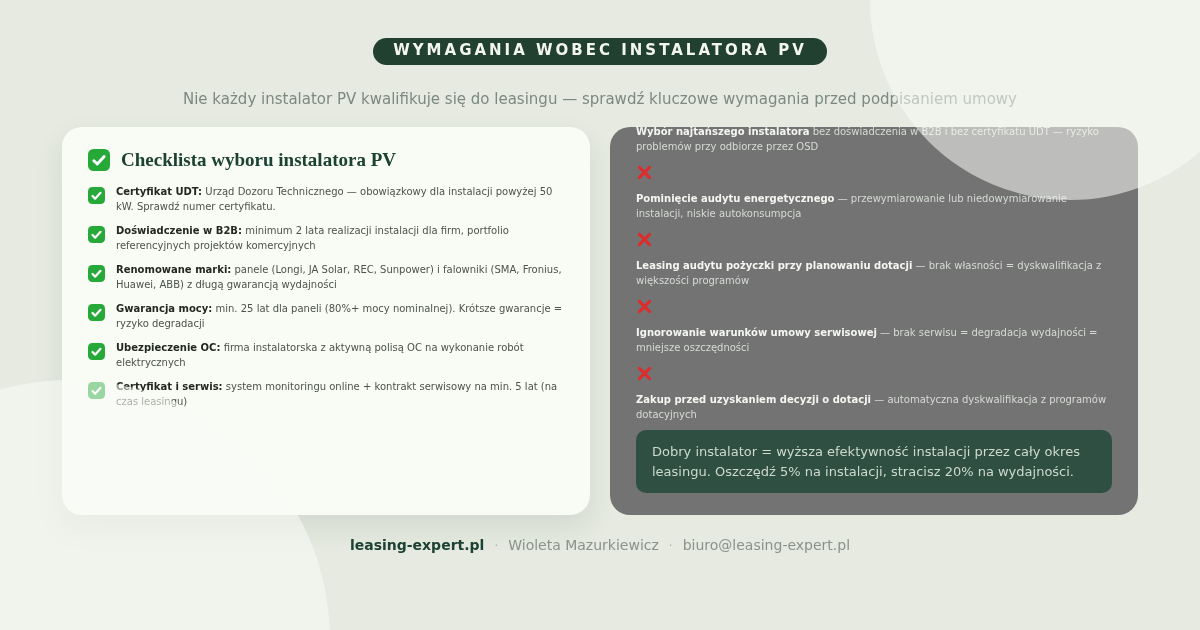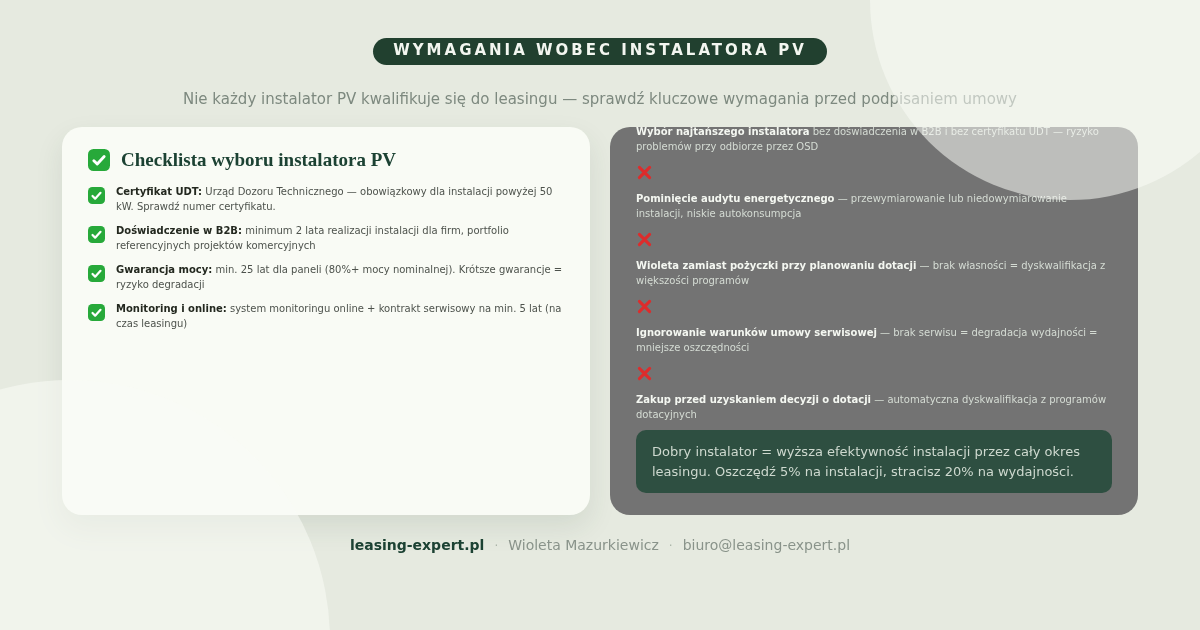--- a/index.html
+++ b/index.html
@@ -148,30 +148,48 @@
             </span>
           <span><b>Doświadczenie w B2B:</b> <span>minimum 2 lata realizacji instalacji dla firm, portfolio referencyjnych projektów komercyjnych</span></span>
         </li>
         <li class="item">
           <span class="icon">
               <svg width="17" height="17" viewBox="0 0 20 20">
                 <rect width="20" height="20" rx="5" fill="#27a93a"></rect>
                 <path d="M5.3 10.6l3.1 3.1 6.3-6.8" stroke="#fff" stroke-width="2.6" fill="none" stroke-linecap="round" stroke-linejoin="round"></path>
               </svg>
             </span>
+          <span><b>Renomowane marki:</b> <span>panele (Longi, JA Solar, REC, Sunpower) i falowniki (SMA, Fronius, Huawei, ABB) z długą gwarancją wydajności</span></span>
+        </li>
+        <li class="item">
+          <span class="icon">
+              <svg width="17" height="17" viewBox="0 0 20 20">
+                <rect width="20" height="20" rx="5" fill="#27a93a"></rect>
+                <path d="M5.3 10.6l3.1 3.1 6.3-6.8" stroke="#fff" stroke-width="2.6" fill="none" stroke-linecap="round" stroke-linejoin="round"></path>
+              </svg>
+            </span>
           <span><b>Gwarancja mocy:</b> <span>min. 25 lat dla paneli (80%+ mocy nominalnej). Krótsze gwarancje = ryzyko degradacji</span></span>
         </li>
         <li class="item">
           <span class="icon">
               <svg width="17" height="17" viewBox="0 0 20 20">
                 <rect width="20" height="20" rx="5" fill="#27a93a"></rect>
                 <path d="M5.3 10.6l3.1 3.1 6.3-6.8" stroke="#fff" stroke-width="2.6" fill="none" stroke-linecap="round" stroke-linejoin="round"></path>
               </svg>
             </span>
-          <span><b>Monitoring i online:</b> <span>system monitoringu online + kontrakt serwisowy na min. 5 lat (na czas leasingu)</span></span>
+          <span><b>Ubezpieczenie OC:</b> <span>firma instalatorska z aktywną polisą OC na wykonanie robót elektrycznych</span></span>
+        </li>
+        <li class="item">
+          <span class="icon">
+              <svg width="17" height="17" viewBox="0 0 20 20">
+                <rect width="20" height="20" rx="5" fill="#27a93a"></rect>
+                <path d="M5.3 10.6l3.1 3.1 6.3-6.8" stroke="#fff" stroke-width="2.6" fill="none" stroke-linecap="round" stroke-linejoin="round"></path>
+              </svg>
+            </span>
+          <span><b>Certyfikat i serwis:</b> <span>system monitoringu online + kontrakt serwisowy na min. 5 lat (na czas leasingu)</span></span>
         </li>
       </ul>
     </section>
 
     <section class="panel dark">
       <div class="panel-header">
         <span class="icon">
           <svg width="22" height="22" viewBox="0 0 24 24">
               <path d="M12 3.2 L21.6 20 H2.4 Z" fill="#f6c335" stroke="#f6c335" stroke-width="2.4" stroke-linejoin="round"></path>
               <rect x="10.9" y="9" width="2.2" height="6" rx="1.1" fill="#4a3608"></rect>
@@ -196,21 +214,21 @@
               </svg>
             </span>
           <span><b>Pominięcie audytu energetycznego</b> <span>— przewymiarowanie lub niedowymiarowanie instalacji, niskie autokonsumpcja</span></span>
         </li>
         <li class="item">
           <span class="icon">
               <svg width="17" height="17" viewBox="0 0 20 20">
                 <path d="M4 4l12 12M16 4L4 16" stroke="#dd2c2c" stroke-width="3.6" stroke-linecap="round"></path>
               </svg>
             </span>
-          <span><b>Wioleta zamiast pożyczki przy planowaniu dotacji</b> <span>— brak własności = dyskwalifikacja z większości programów</span></span>
+          <span><b>Leasing audytu pożyczki przy planowaniu dotacji</b> <span>— brak własności = dyskwalifikacja z większości programów</span></span>
         </li>
         <li class="item">
           <span class="icon">
               <svg width="17" height="17" viewBox="0 0 20 20">
                 <path d="M4 4l12 12M16 4L4 16" stroke="#dd2c2c" stroke-width="3.6" stroke-linecap="round"></path>
               </svg>
             </span>
           <span><b>Ignorowanie warunków umowy serwisowej</b> <span>— brak serwisu = degradacja wydajności = mniejsze oszczędności</span></span>
         </li>
         <li class="item">

